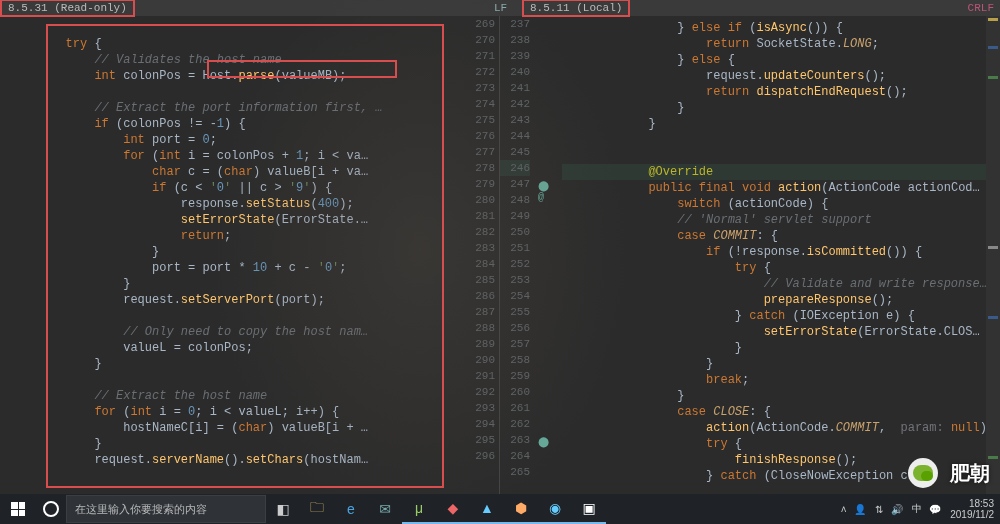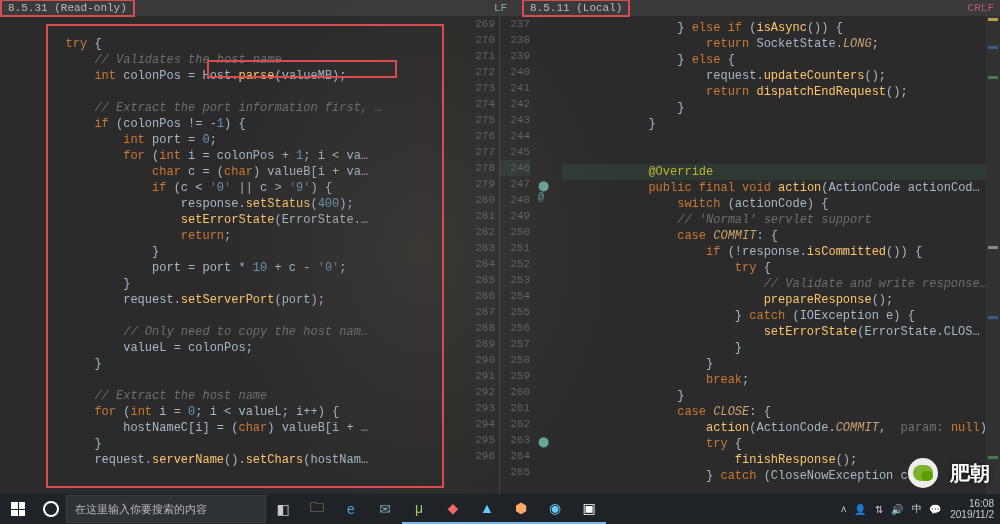--- a/index.html
+++ b/index.html
@@ -316,17 +316,17 @@
     <div class="tb-icon active" style="color:#fff;">▣</div>
   </div>
   <div class="tray">
     <span>˄</span>
     <span>👤</span>
     <span>⇅</span>
     <span>🔊</span>
     <span>中</span>
     <span>💬</span>
     <div class="clock">
-      <div>16:08</div>
+      <div>18:53</div>
       <div>2019/11/2</div>
     </div>
   </div>
 </div>
 
 </body></html>

